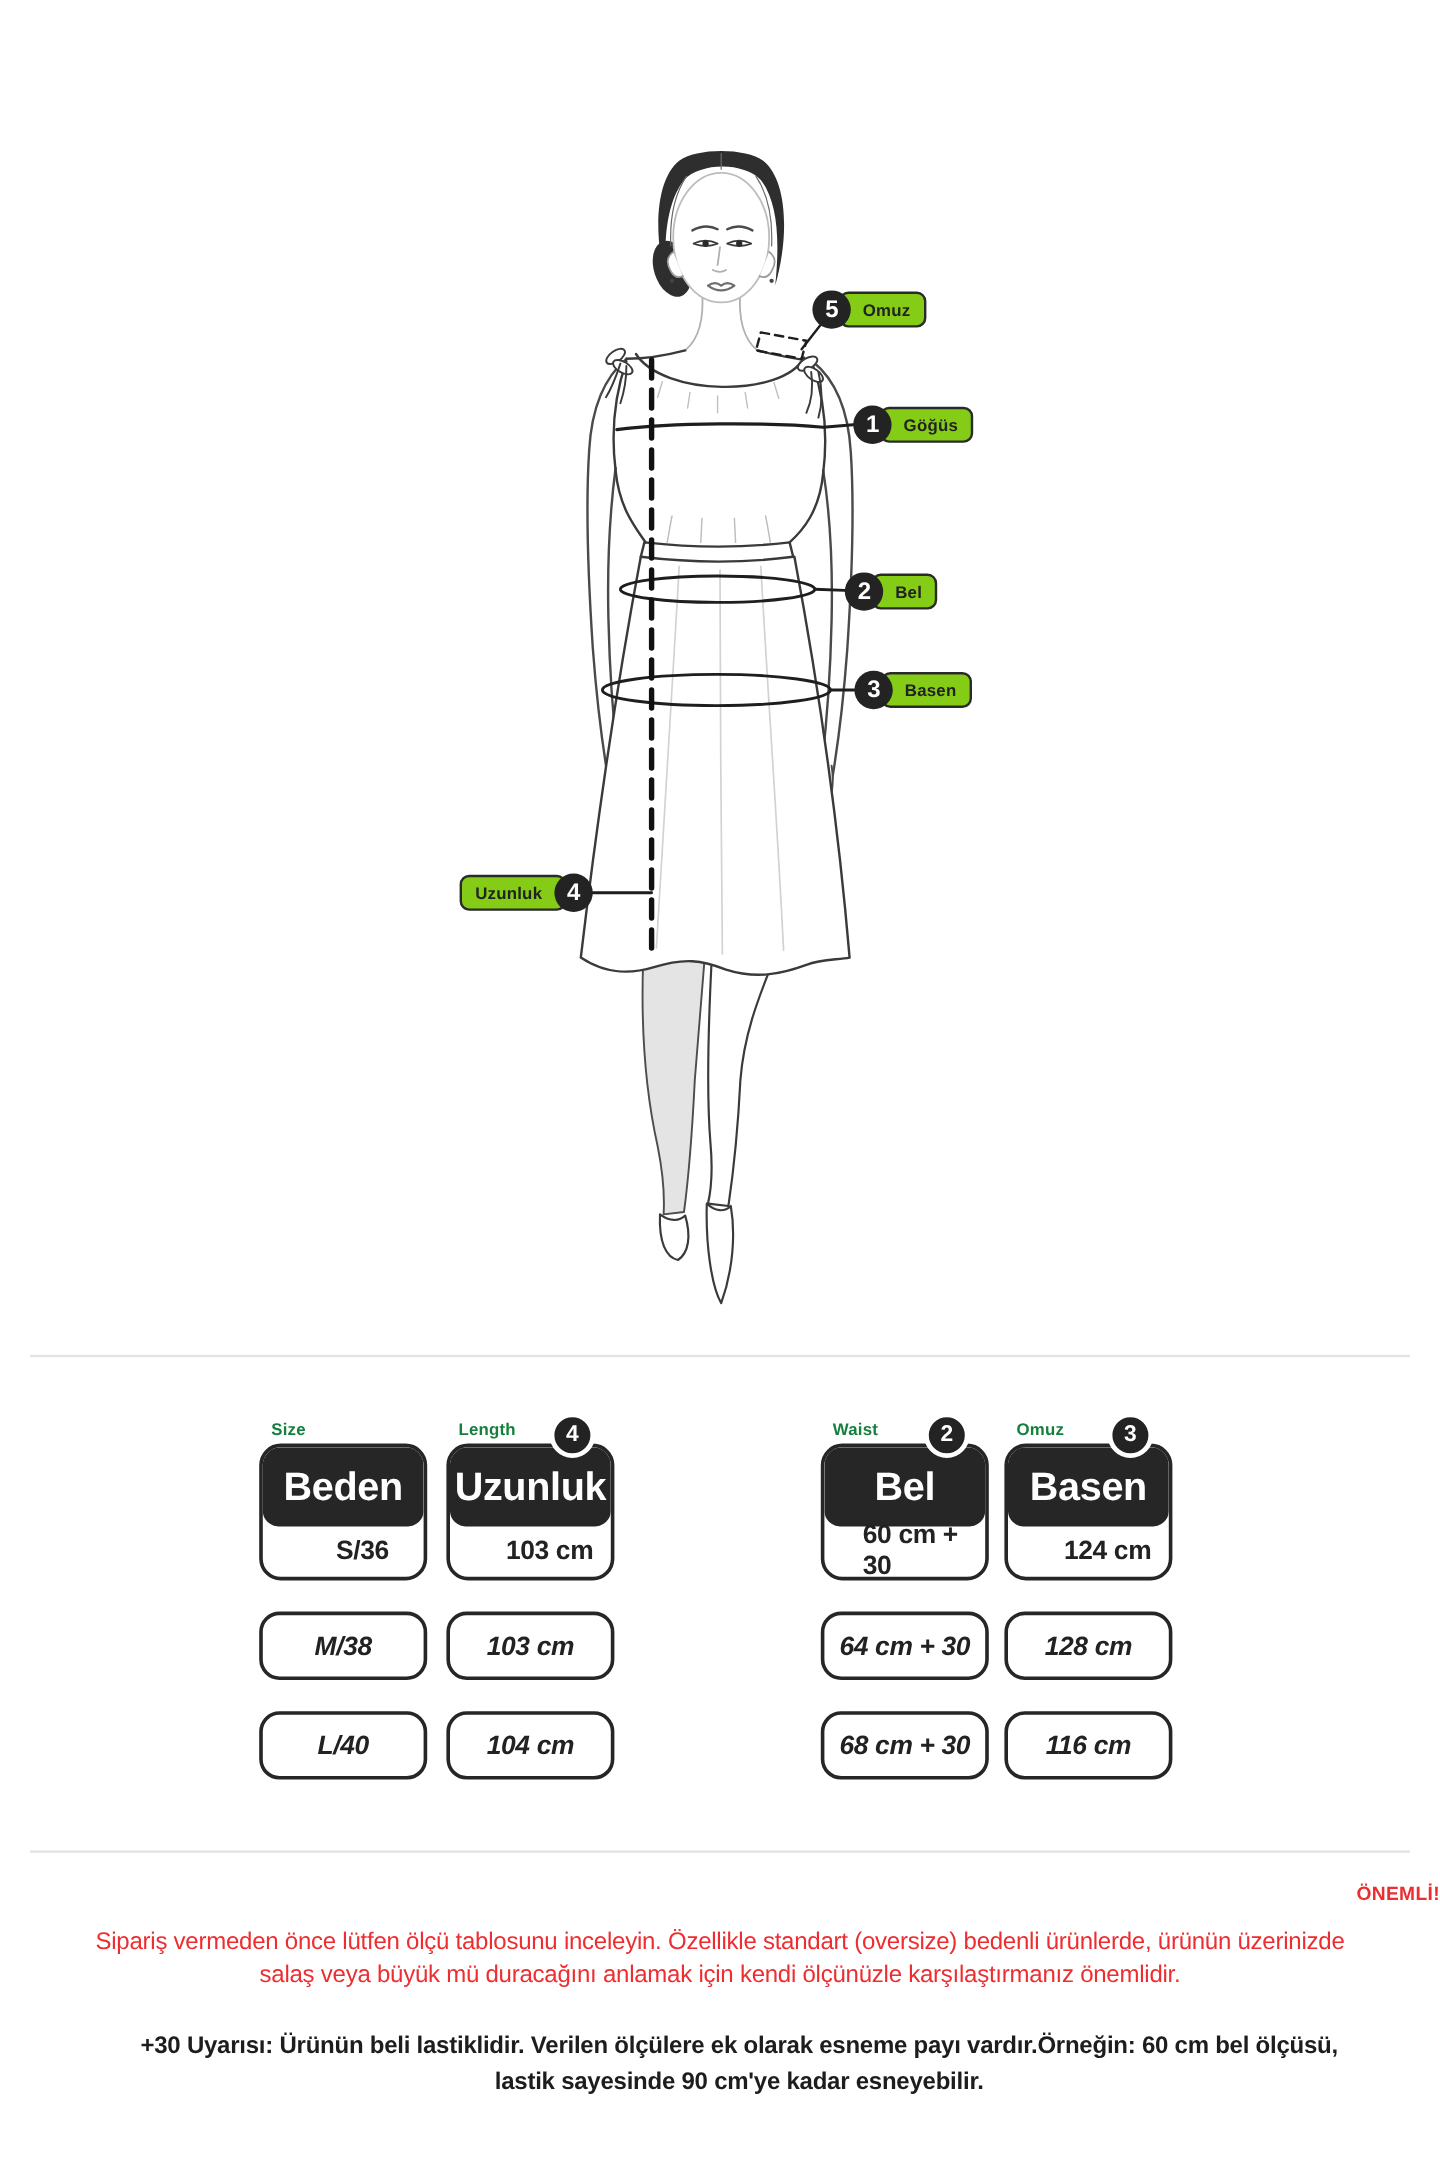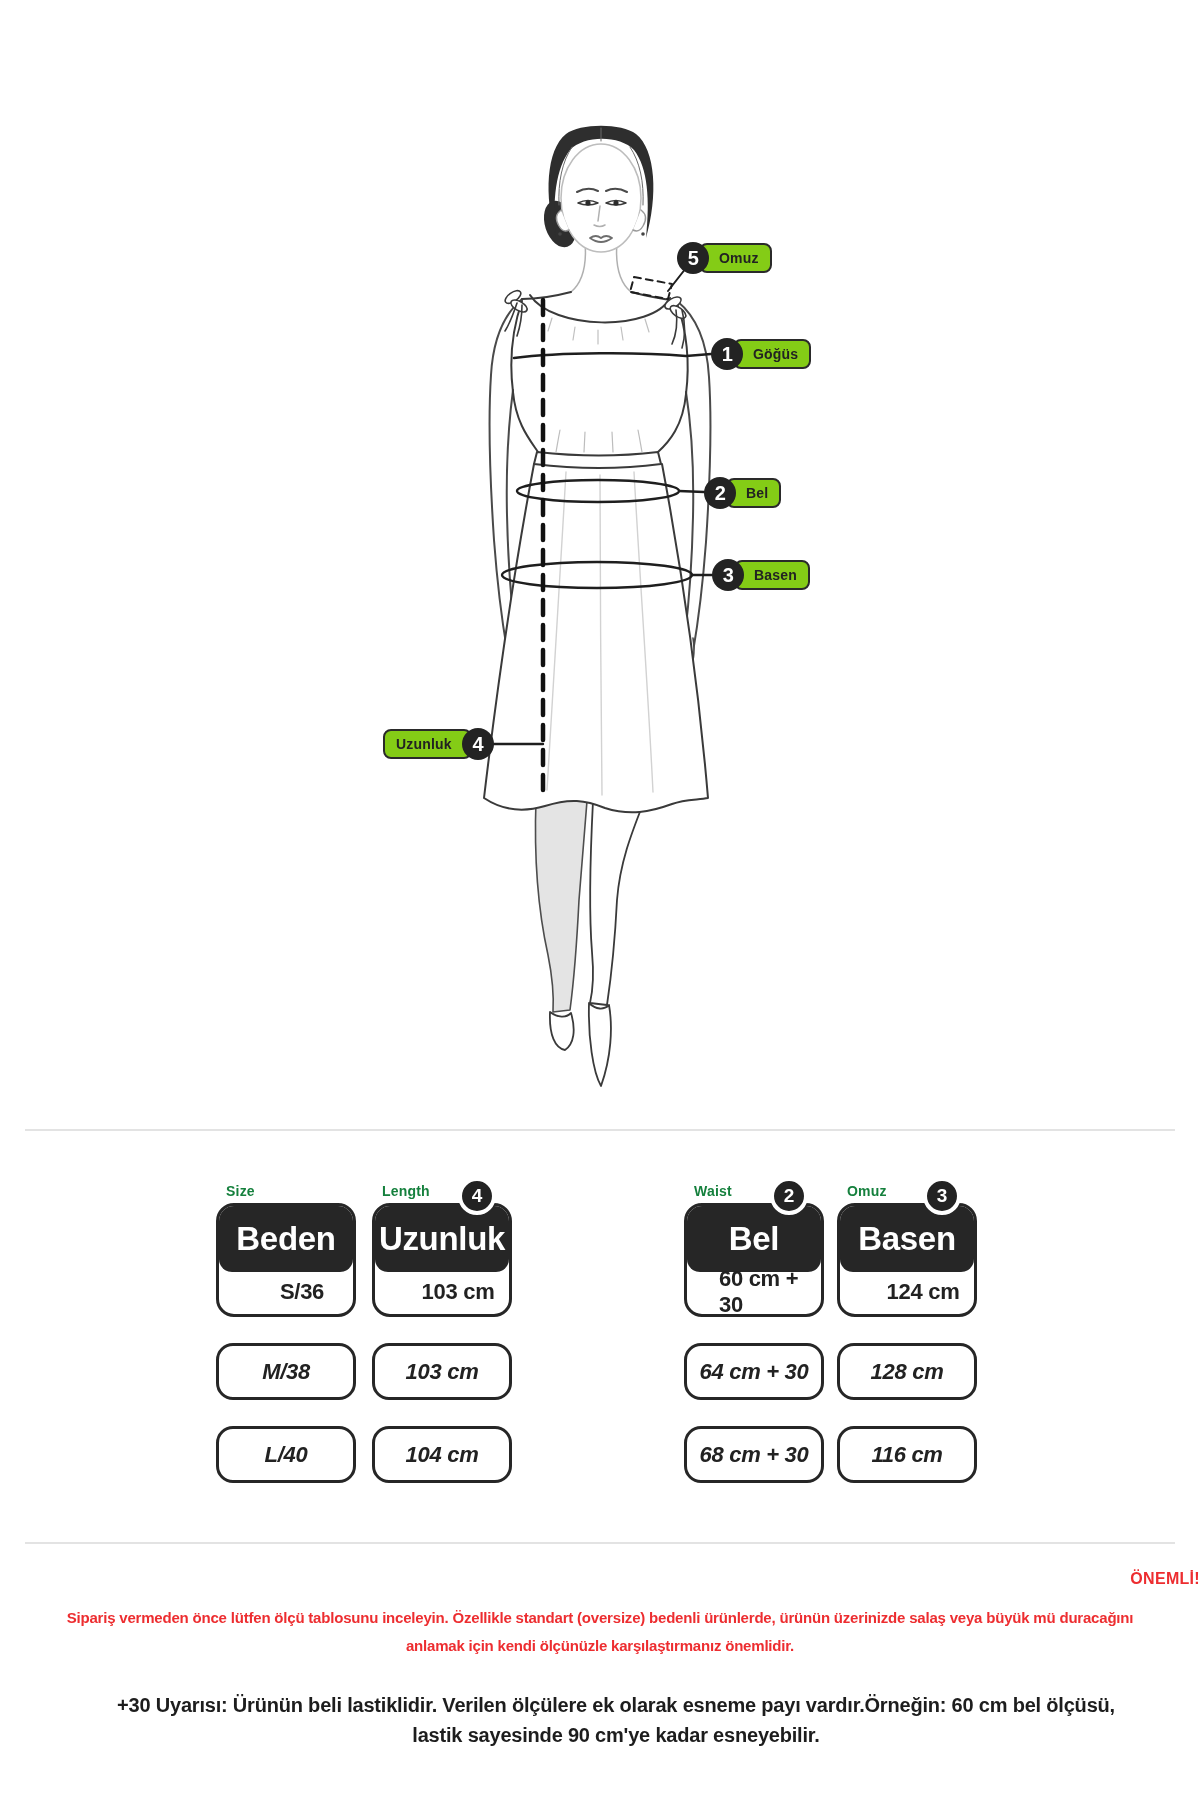--- a/index.html
+++ b/index.html
@@ -46,21 +46,21 @@
   }
   .tbadge{
     position:absolute;top:-6px;right:16px;width:30px;height:30px;border-radius:50%;
     background:#232323;border:4px solid #ffffff;color:#fff;display:flex;align-items:center;
     justify-content:center;font-size:19px;font-weight:700;z-index:3;
   }
   
   .notes-title{position:absolute;top:1570px;left:0;right:0;text-align:right;
     color:#ed2d30;font-size:16px;font-weight:700;letter-spacing:0.3px;}
   .notes-red{position:absolute;top:1604px;left:55px;right:55px;text-align:center;
-    color:#ed2d30;font-size:15px;line-height:28px;font-weight:700;letter-spacing:-0.2px;}
+    color:#ed2d30;font-size:20px;line-height:28px;font-weight:400;letter-spacing:-0.2px;}
   .notes-black{position:absolute;top:1690px;left:70px;right:70px;text-align:center;
     color:#1d1d1d;font-size:20px;line-height:30px;font-weight:700;letter-spacing:-0.2px;margin-left:32px;}
 </style>
 </head>
 <body>
 
 <div class="page">
 
   <svg class="sketch-svg" viewBox="0 0 1200 1120" xmlns="http://www.w3.org/2000/svg">
     <g fill="none" stroke-linecap="round" stroke-linejoin="round">

